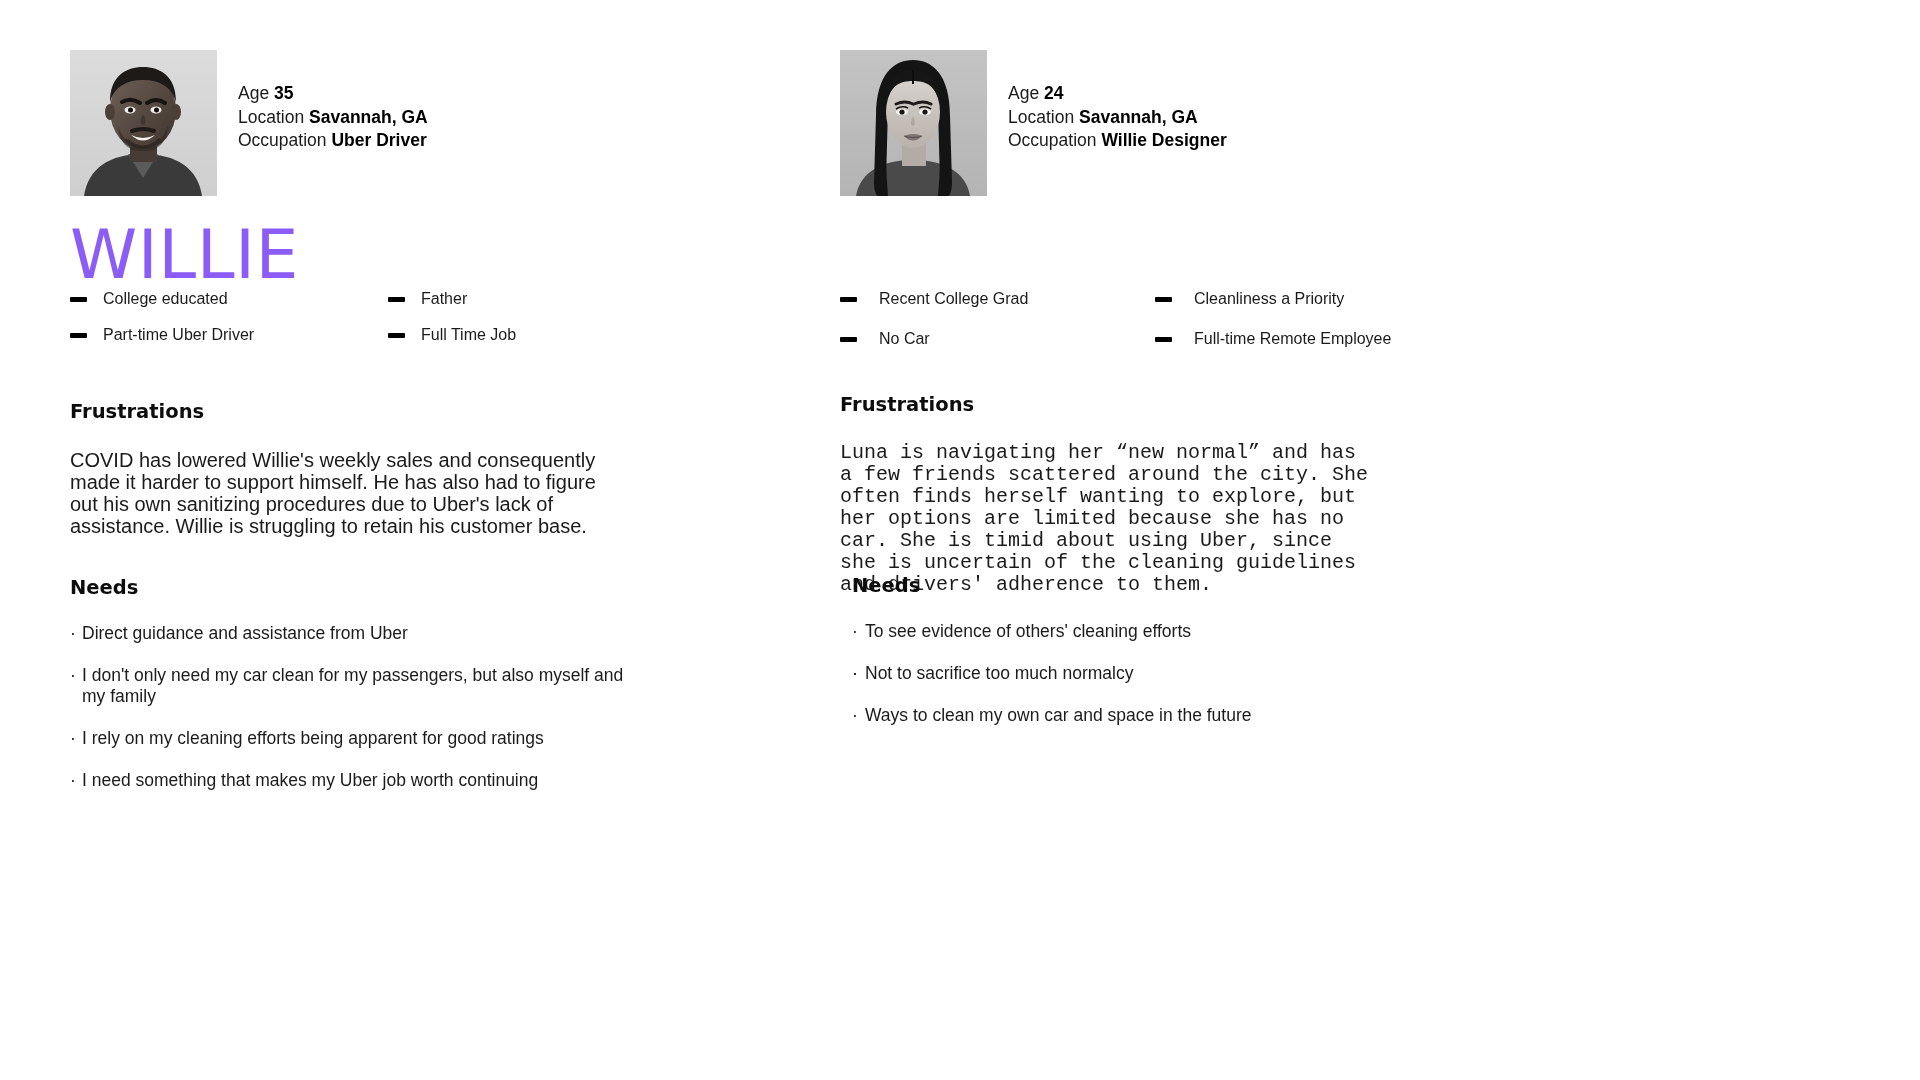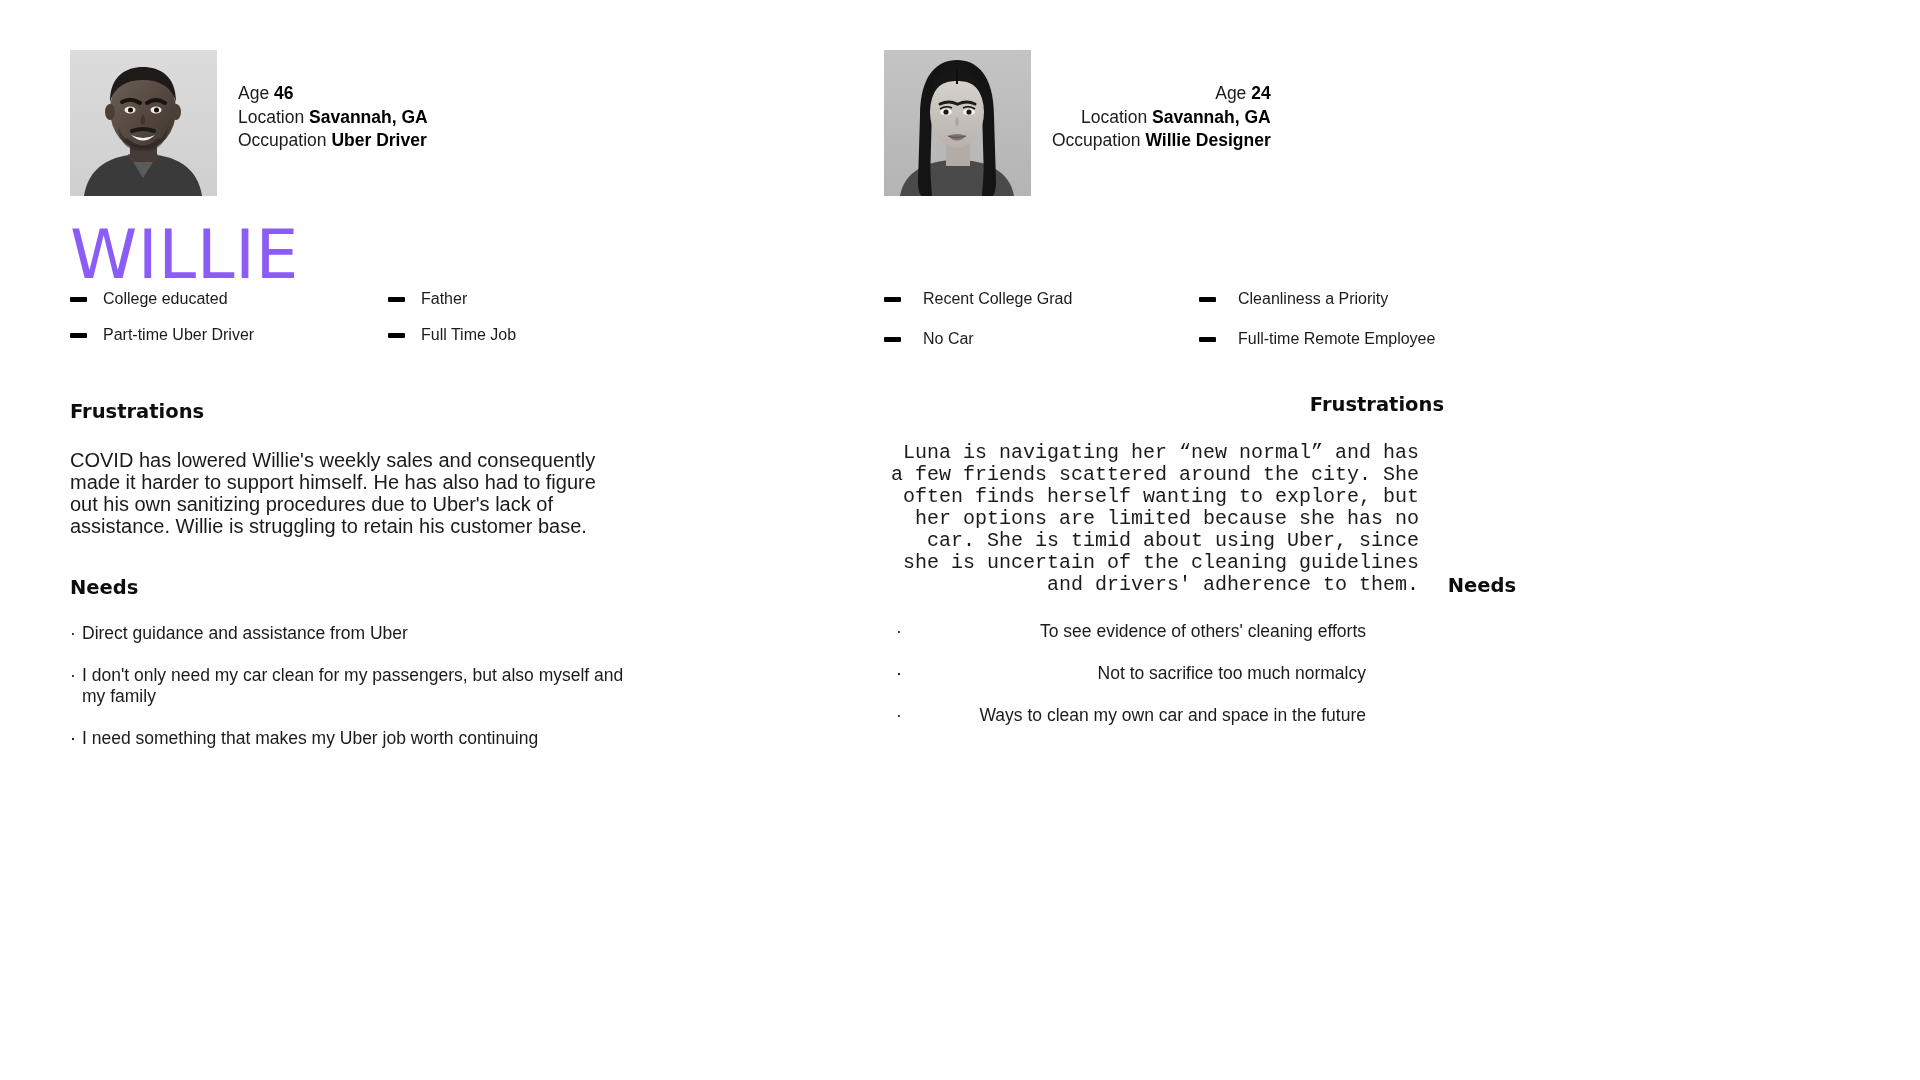--- a/index.html
+++ b/index.html
@@ -15,21 +15,21 @@
     background: #ffffff;
   }
 
   .persona {
     position: absolute;
     top: 0;
     width: 830px;
     height: 1080px;
   }
   .persona-willie { left: 70px; }
-  .persona-luna  { left: 884px; text-align: right; }
+  .persona-luna  { left: 840px; }
 
   
   .pheader {
     position: relative;
     height: 200px;
     padding-top: 50px;
   }
   .photo {
     position: absolute;
     left: 0; top: 50px;
@@ -195,21 +195,21 @@
           <path d="M61 85 q12 11 24 0 q-12 6 -24 0 Z" fill="#f4f1ee"></path>
           <path d="M57 90 q16 14 32 0" stroke="#241e1a" stroke-width="3" fill="none" stroke-linecap="round" opacity="0.6"></path>
 
           <path d="M48 76 C50 96 60 101 73 101 C86 101 96 96 98 76 C92 92 84 96 73 96 C62 96 54 92 48 76 Z" fill="#2a2421" opacity="0.55"></path>
         </svg>
       </div>
 
       <div class="meta">
         <div class="meta-row">
           <span>Age</span>
-          <b>46</b>
+          <b>35</b>
         </div>
         <div class="meta-row">
           <span>Location</span>
           <b>Savannah, GA</b>
         </div>
         <div class="meta-row">
           <span>Occupation</span>
           <b>Uber Driver</b>
         </div>
       </div>
@@ -247,20 +247,21 @@
         <div class="need-item">
           <span class="nb">·</span>
           <span>Direct guidance and assistance from Uber</span>
         </div>
         <div class="need-item">
           <span class="nb">·</span>
           <span>I don't only need my car clean for my passengers, but also myself and my family</span>
         </div>
         <div class="need-item">
           <span class="nb">·</span>
+          <span>I rely on my cleaning efforts being apparent for good ratings</span>
         </div>
         <div class="need-item">
           <span class="nb">·</span>
           <span>I need something that makes my Uber job worth continuing</span>
         </div>
       </div>
     </div>
   </div>
 
   <div class="persona persona-luna">

